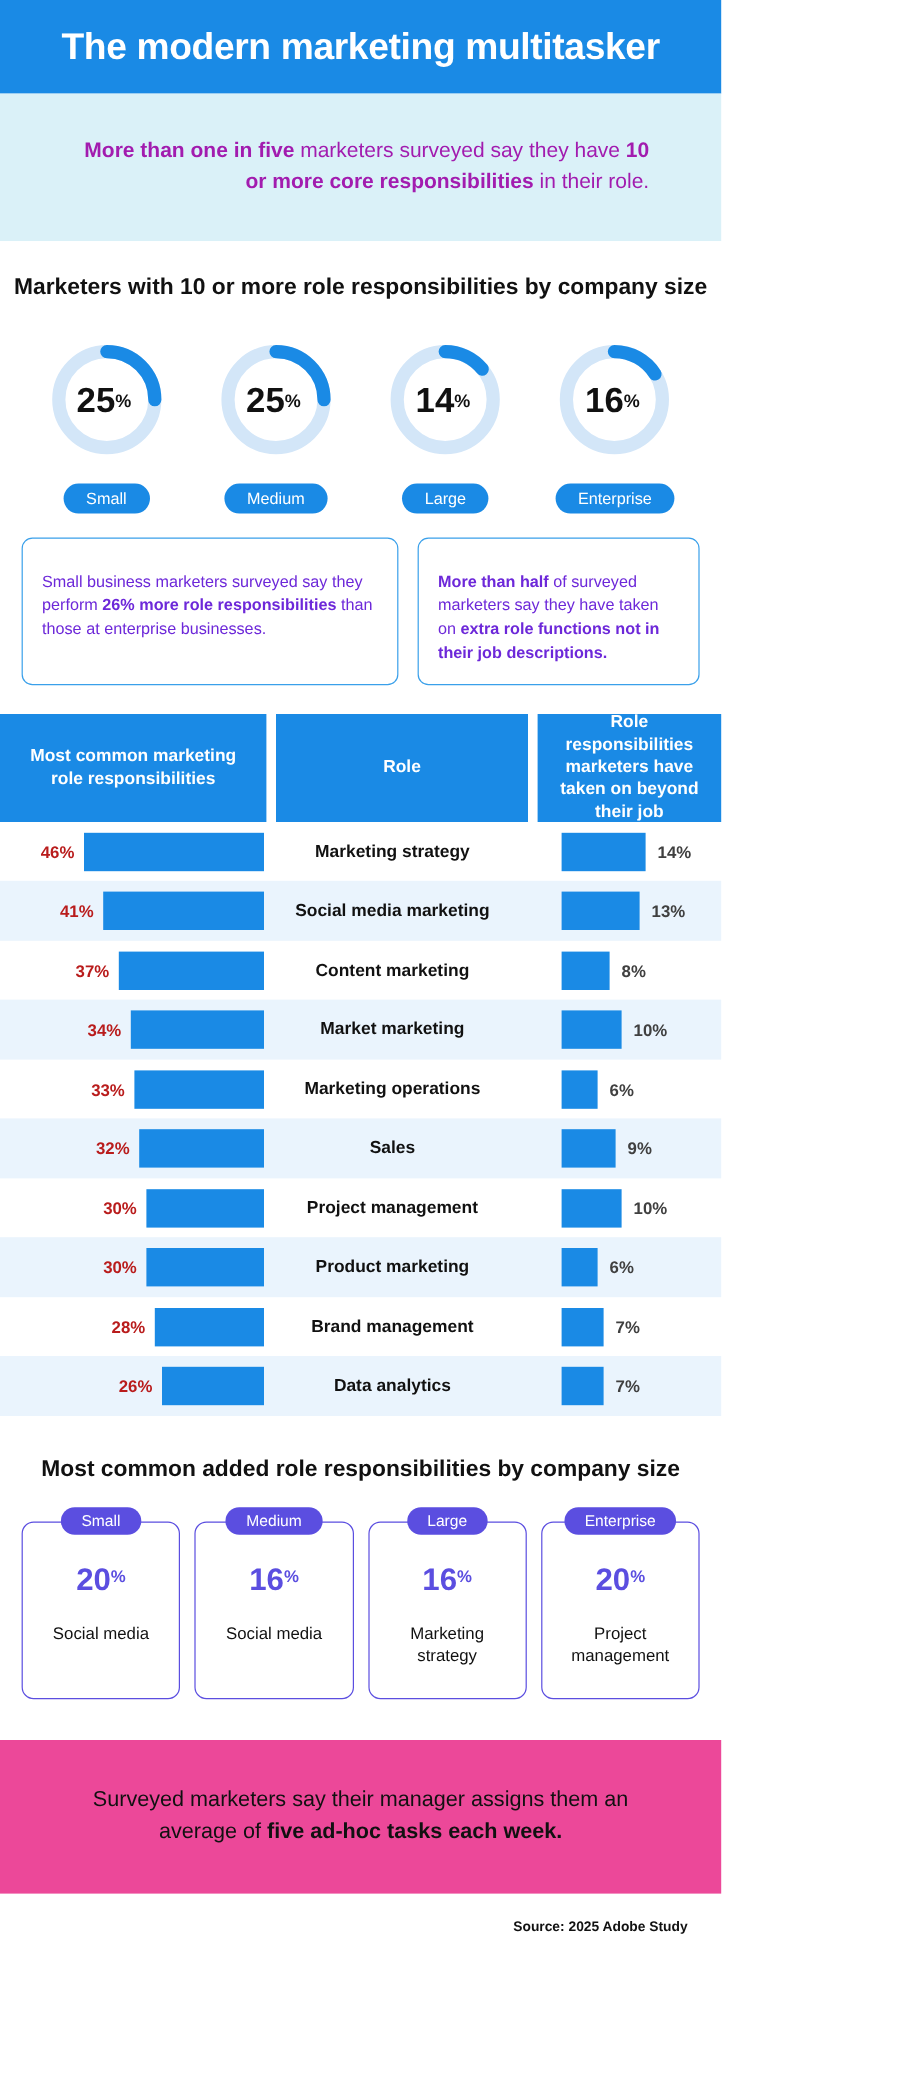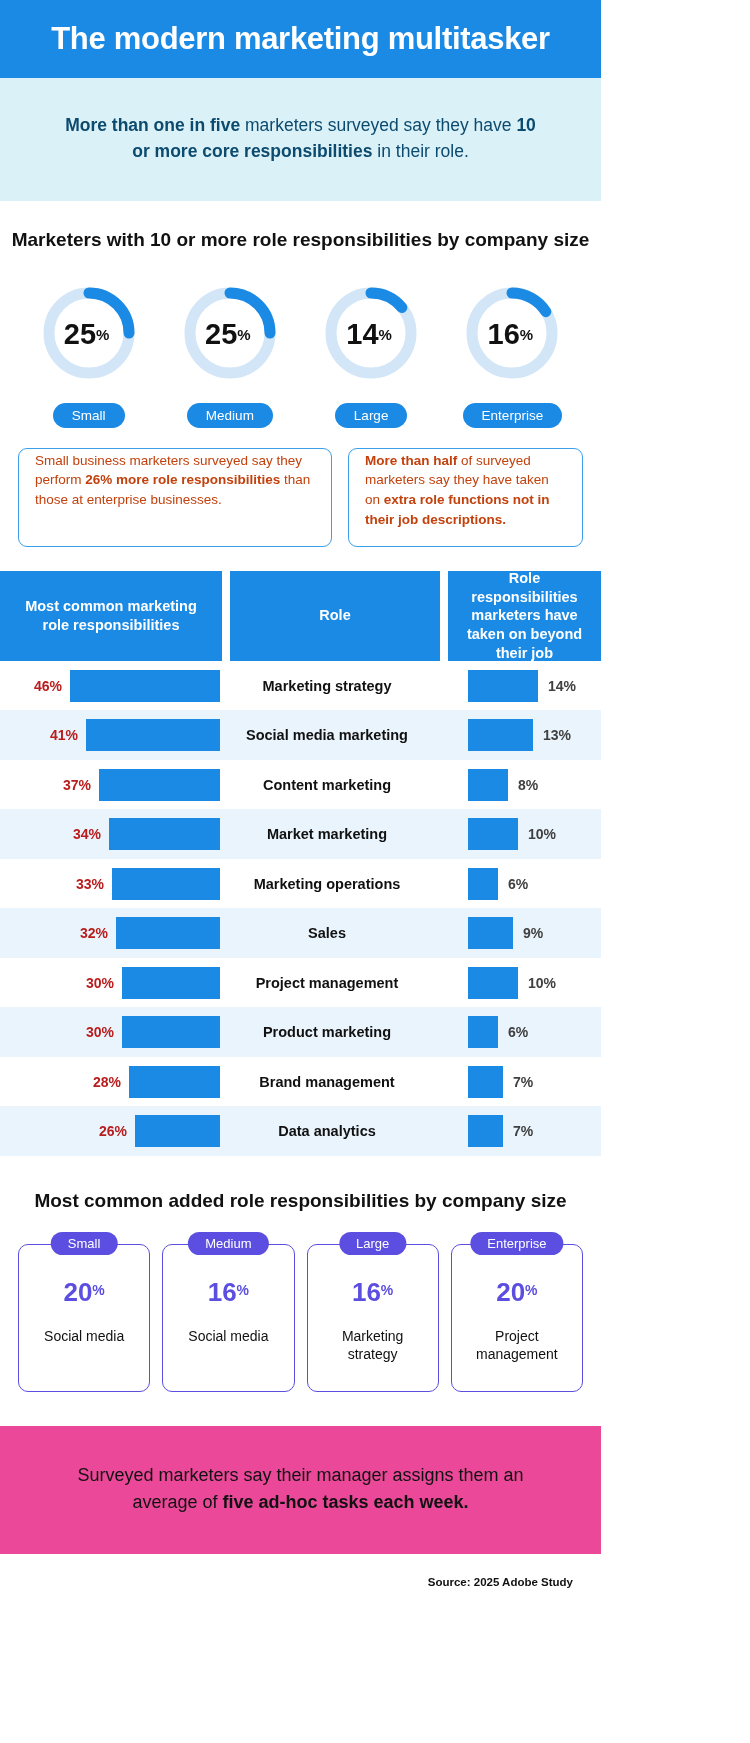--- a/index.html
+++ b/index.html
@@ -27,21 +27,22 @@
 
   
   .intro {
     background: #daf1f8;
     padding: 34px 60px 36px;
     text-align: center;
   }
   .intro p {
     font-size: 17.5px;
     line-height: 1.5;
-    color: #0c4a6e;
+    color: #a21caf;
+    text-align: right;
   }
   .intro b { font-weight: bold; }
 
   
   .donut-section { padding: 28px 0 6px; background: #fff; }
   .section-title {
     text-align: center;
     font-size: 19px;
     font-weight: bold;
     color: #111;
@@ -70,24 +71,24 @@
 
   
   .callouts {
     display: flex;
     gap: 16px;
     padding: 14px 18px 0;
   }
   .callout {
     border: 1.4px solid #3aa0ea;
     border-radius: 9px;
-    padding: 2px 16px 16px;
+    padding: 26px 16px 16px;
     font-size: 13.5px;
     line-height: 1.47;
-    color: #c2410c;
+    color: #6d28d9;
   }
   .callout.left { width: 314px; }
   .callout.right { width: 314px; flex: 1; display: flex; align-items: center; }
   .callout b { font-weight: bold; }
 
   
   .table { margin-top: 24px; }
   .thead { display: flex; gap: 8px; height: 90px; }
   .th {
     background: #1a8ae5;

